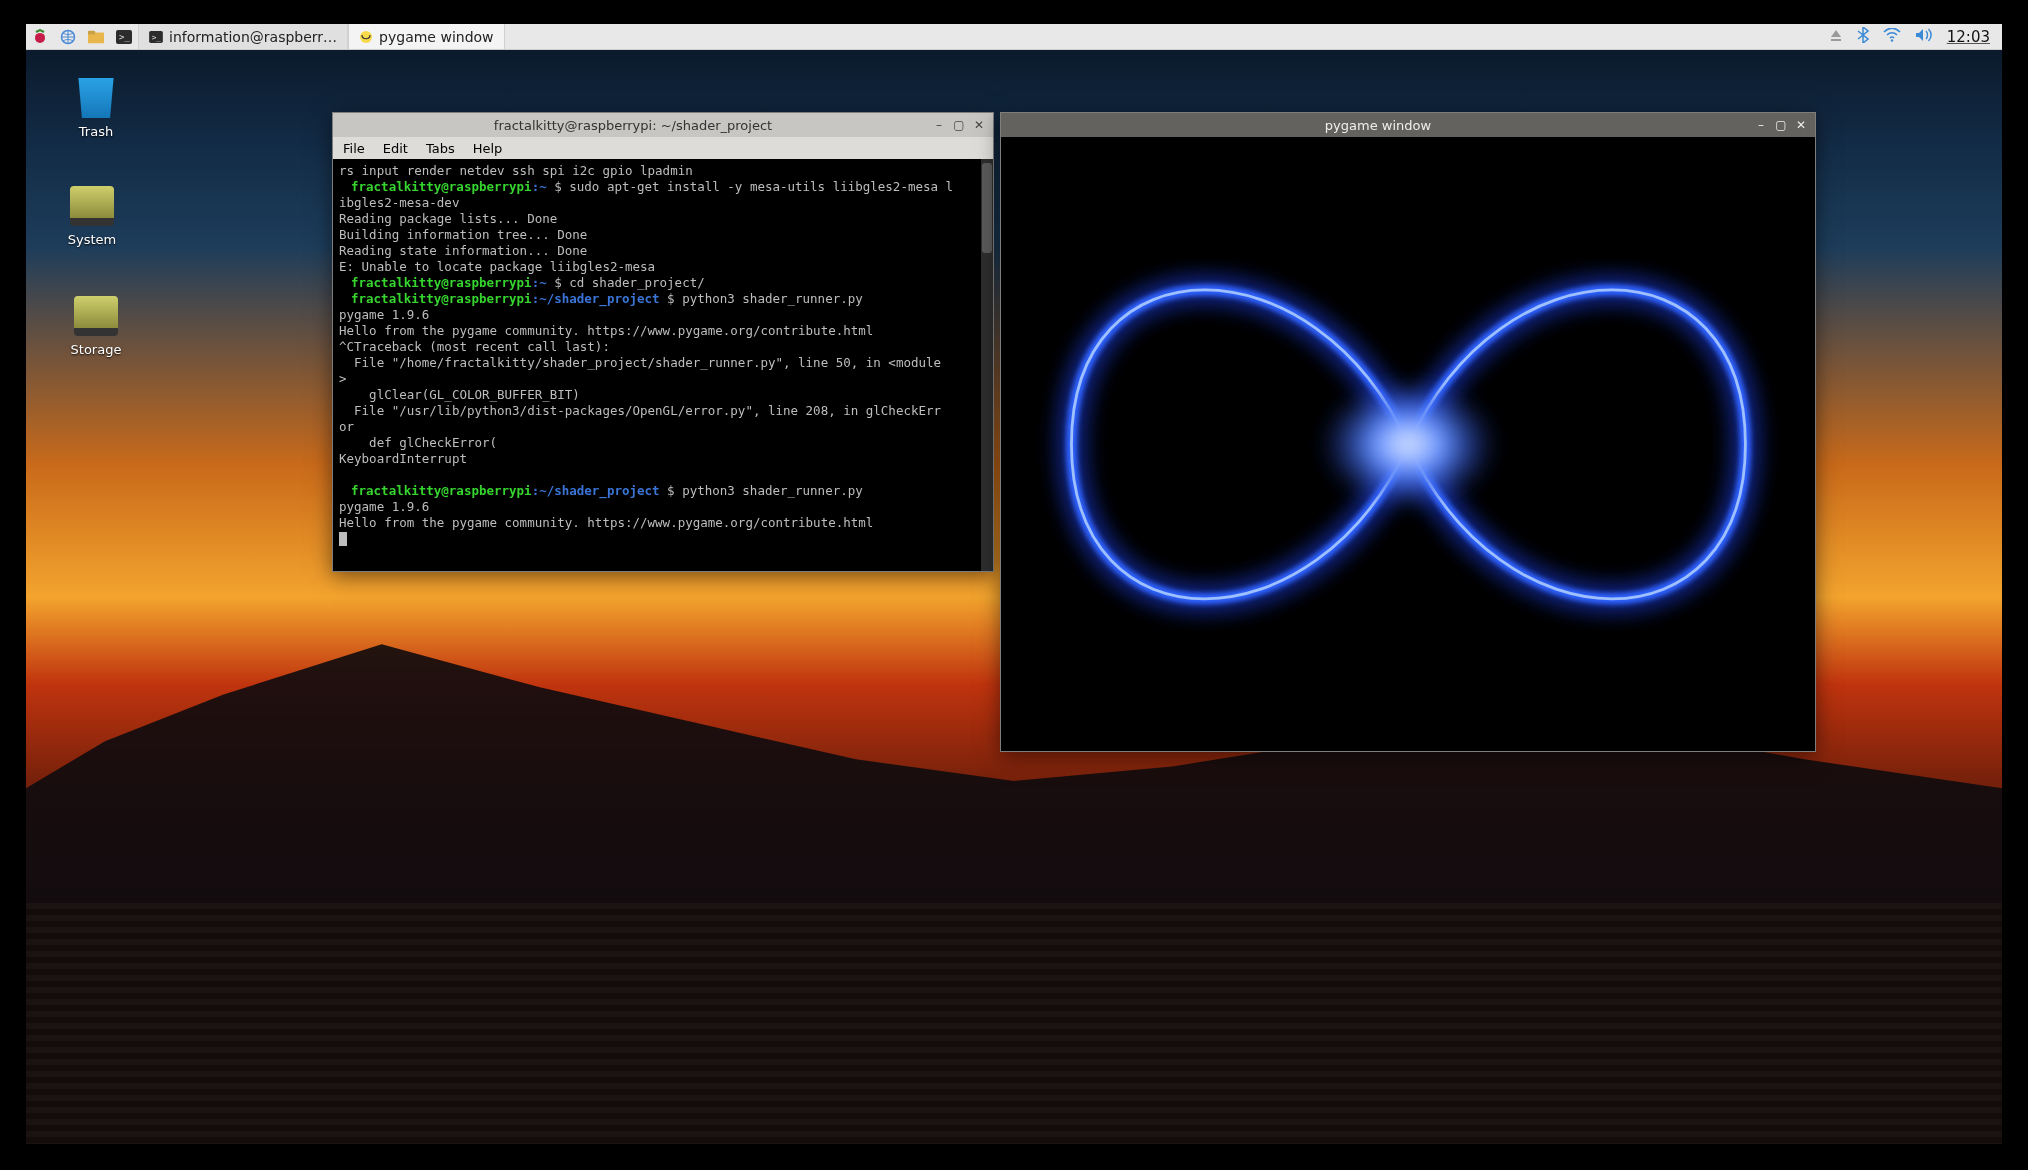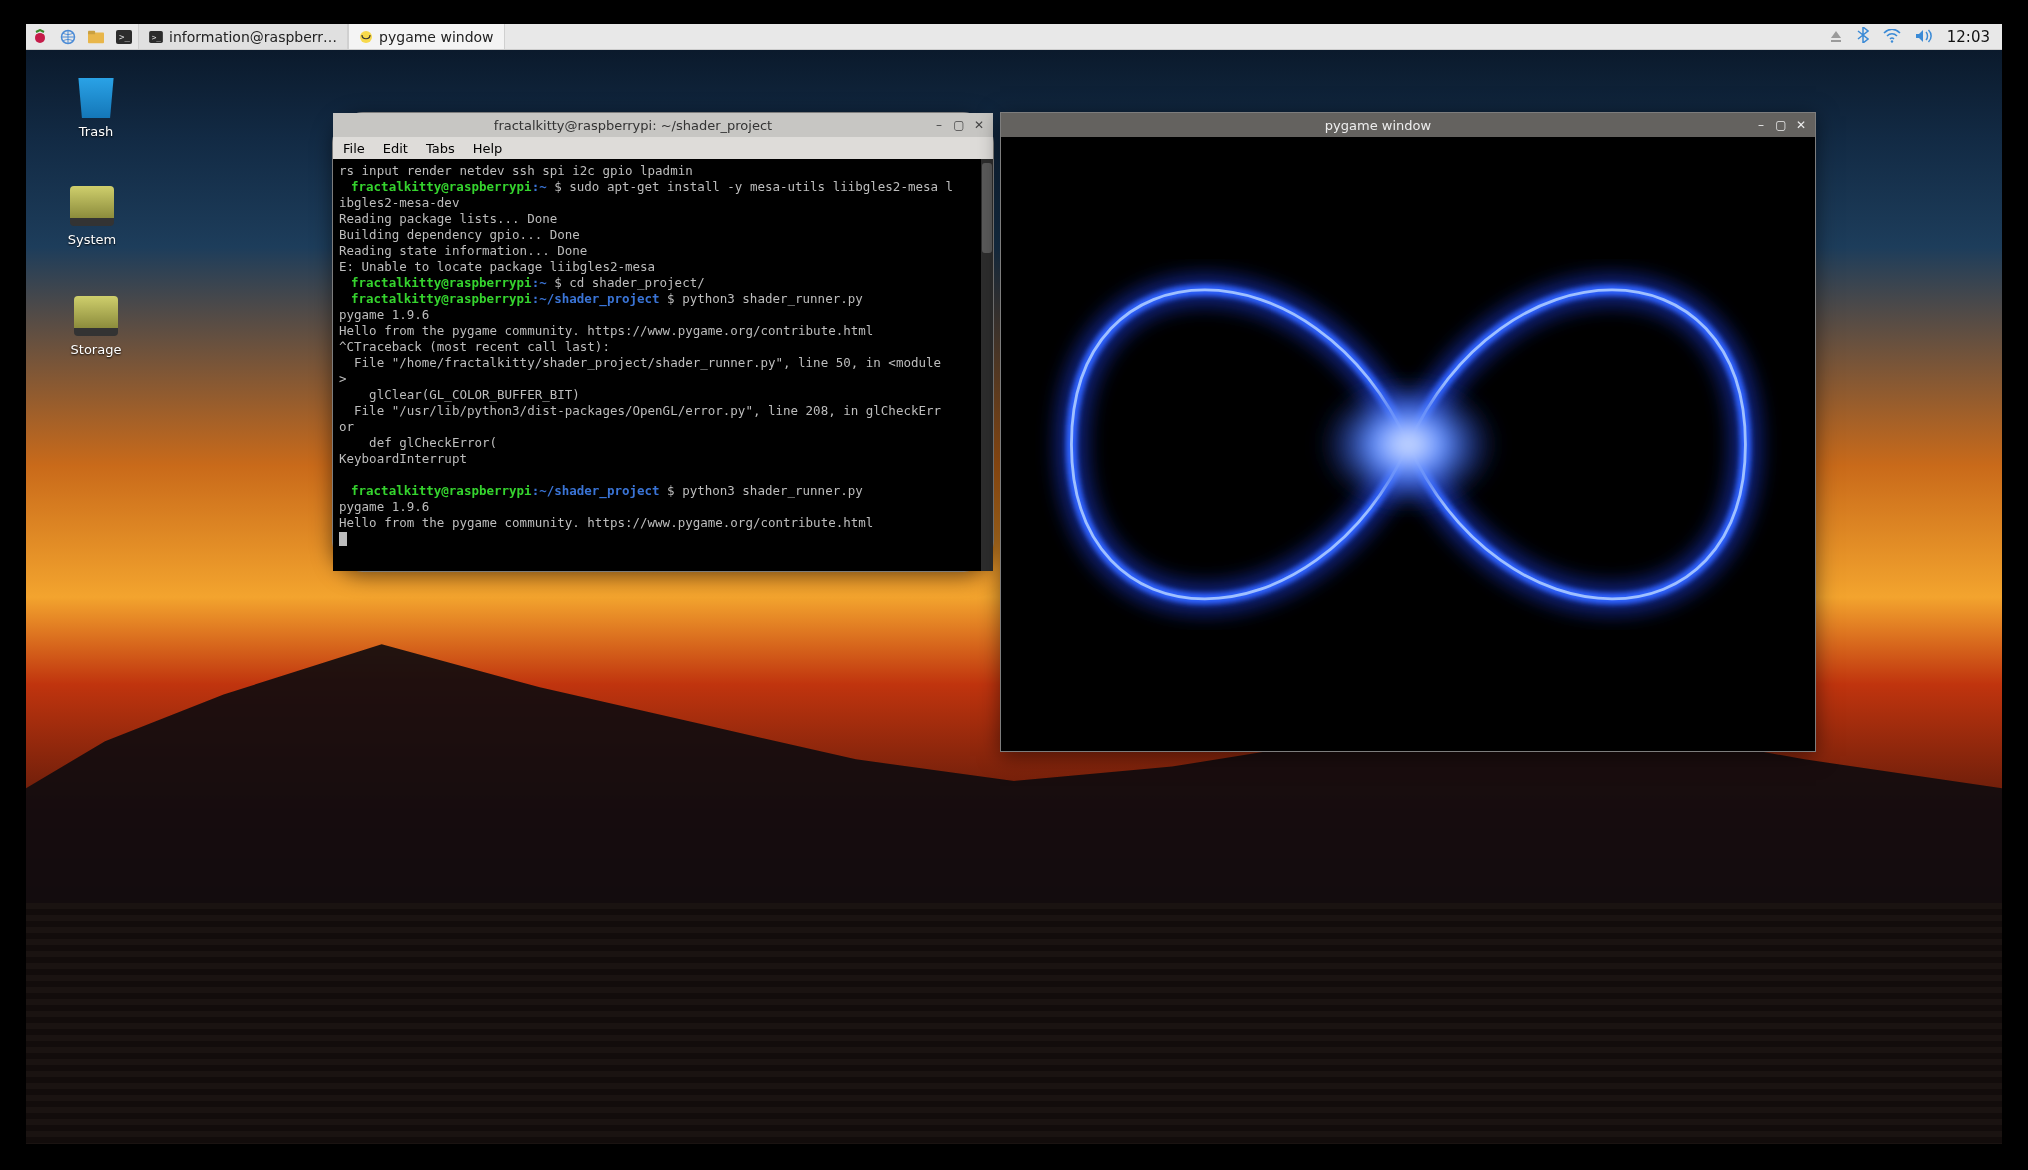--- a/index.html
+++ b/index.html
@@ -53,21 +53,21 @@
   }
   .tb-icon-box{width:28px;}
   .task{
     height:100%; display:flex; align-items:center; gap:6px;
     padding:0 10px; border-right:1px solid #d0d0d0; border-left:1px solid #d0d0d0;
     background:#f4f4f4;
     max-width:220px;
     white-space:nowrap; overflow:hidden; text-overflow:ellipsis;
   }
   .task.active{background:#e0e0e0;}
-  .tray{margin-left:auto; display:flex; align-items:flex-end; gap:14px; padding-right:12px; color:#555;}
+  .tray{margin-left:auto; display:flex; align-items:center; gap:14px; padding-right:12px; color:#555;text-decoration:underline;}
   .clock{color:#111; font-size:15px;}
   
   .dicon{
     position:absolute; width:88px; text-align:center; color:#ffffff;
     font-size:13px; text-shadow:0 1px 2px #000;
   }
   .dicon .glyph{
     width:44px; height:40px; margin:0 auto 6px; border-radius:4px;
   }
   .trash-g{background:linear-gradient(#2aa2e6,#1477b8); clip-path:polygon(10% 0,90% 0,82% 100%,18% 100%);}
@@ -86,21 +86,21 @@
     font-size:13px; color:#333;
     padding:0 6px;
   }
   .titlebar .title{flex:1; text-align:center; white-space:nowrap; overflow:hidden; text-overflow:ellipsis;}
   .win-btn{
     width:16px; height:16px; margin-left:4px;
     display:flex; align-items:center; justify-content:center;
     font-size:12px; color:#444; cursor:pointer;
   }
   
-  #terminal{left:332px; top:112px; width:662px; height:460px;border-radius:32px;}
+  #terminal{left:332px; top:112px; width:662px; height:460px;}
   .menubar{
     height:22px; display:flex; align-items:center; gap:18px;
     padding:0 10px; font-size:13px; color:#000000; background:#dedcd9;
   }
   .term-body{
     flex:1; background:#000; color:#bdbdbd;
     font-family:"DejaVu Sans Mono",monospace;
     font-size:12.5px; line-height:16px;
     padding:4px 6px; overflow:hidden; white-space:pre;
     position:relative;
@@ -222,21 +222,21 @@
     <div class="menubar">
       <span>File</span>
       <span>Edit</span>
       <span>Tabs</span>
       <span>Help</span>
     </div>
     <div class="term-body"><span class="p-plain">rs input render netdev ssh spi i2c gpio lpadmin</span>
 <span class="p-user">fractalkitty@raspberrypi</span><span class="p-path">:~</span><span class="p-plain"> $ </span><span class="p-plain">sudo apt-get install -y mesa-utils liibgles2-mesa l</span>
 <span class="p-plain">ibgles2-mesa-dev</span>
 <span class="p-plain">Reading package lists... Done</span>
-<span class="p-plain">Building dependency gpio... Done</span>
+<span class="p-plain">Building information tree... Done</span>
 <span class="p-plain">Reading state information... Done</span>
 <span class="p-plain">E: Unable to locate package liibgles2-mesa</span>
 <span class="p-user">fractalkitty@raspberrypi</span><span class="p-path">:~</span><span class="p-plain"> $ </span><span class="p-plain">cd shader_project/</span>
 <span class="p-user">fractalkitty@raspberrypi</span><span class="p-path">:~/shader_project</span><span class="p-plain"> $ </span><span class="p-plain">python3 shader_runner.py</span>
 <span class="p-plain">pygame 1.9.6</span>
 <span class="p-plain">Hello from the pygame community. https://www.pygame.org/contribute.html</span>
 <span class="p-plain">^CTraceback (most recent call last):</span>
 <span class="p-plain">  File "/home/fractalkitty/shader_project/shader_runner.py", line 50, in &lt;module</span>
 <span class="p-plain">&gt;</span>
 <span class="p-plain">    glClear(GL_COLOR_BUFFER_BIT)</span>

